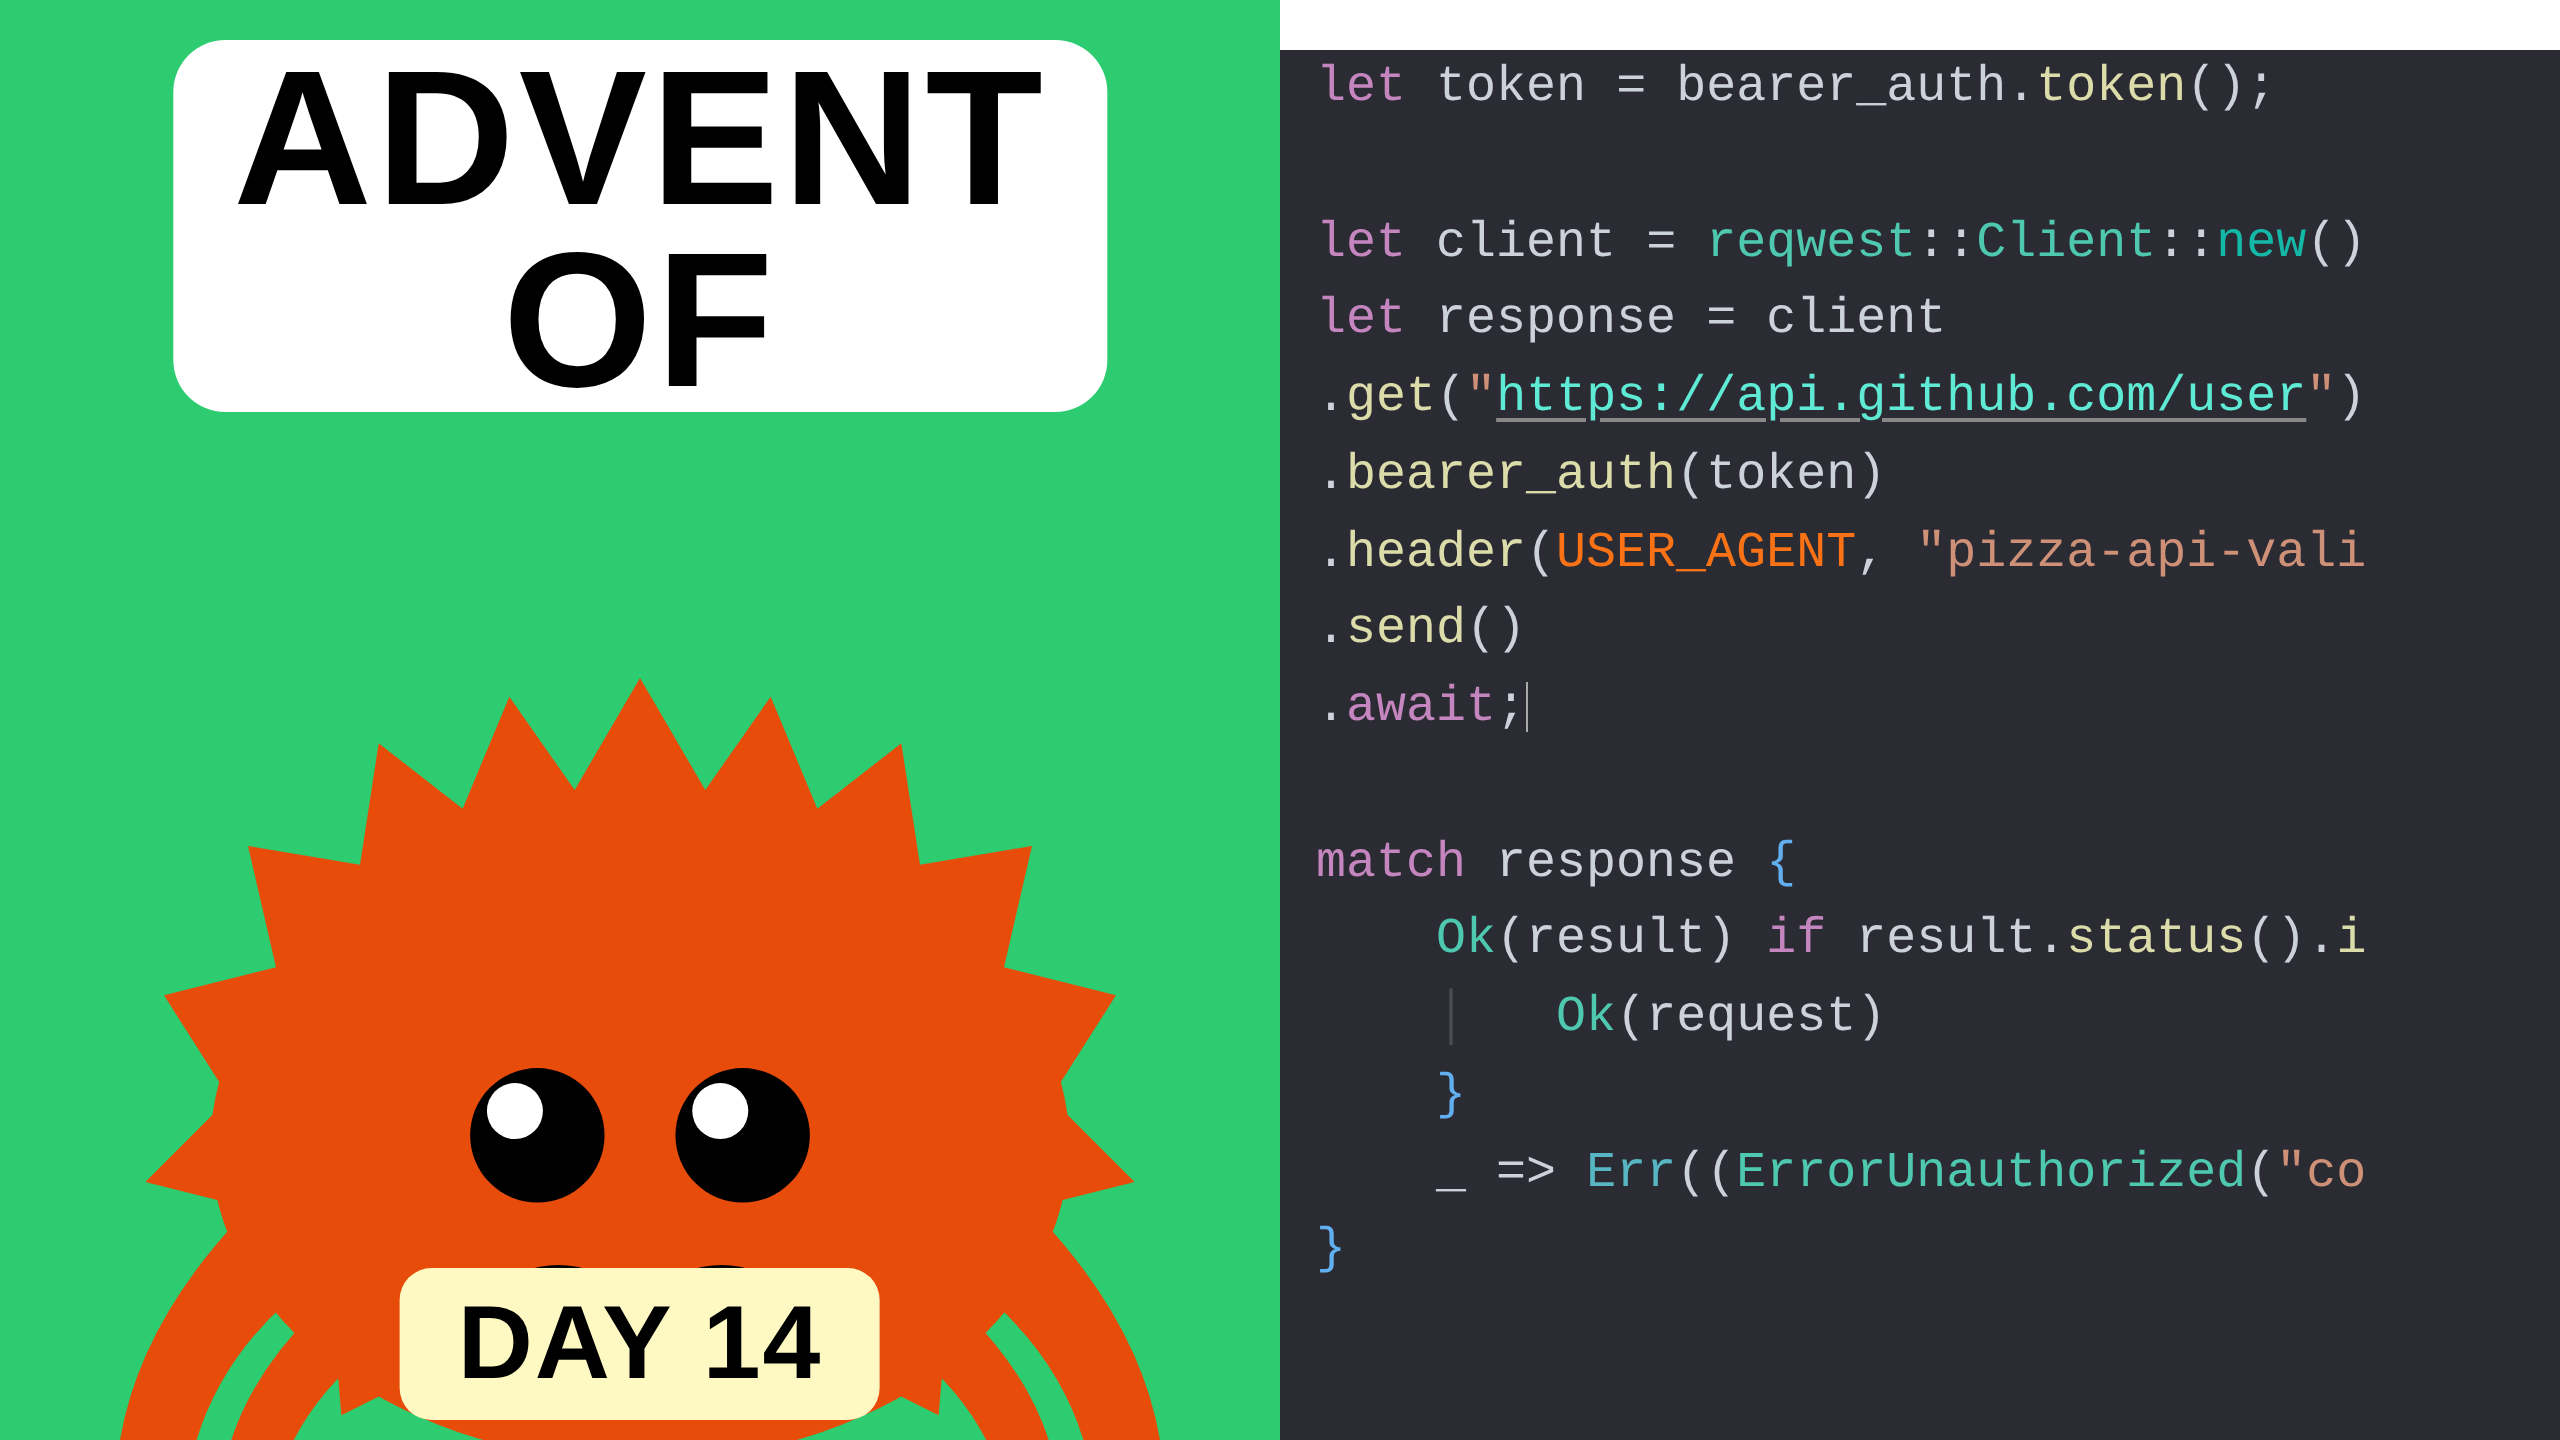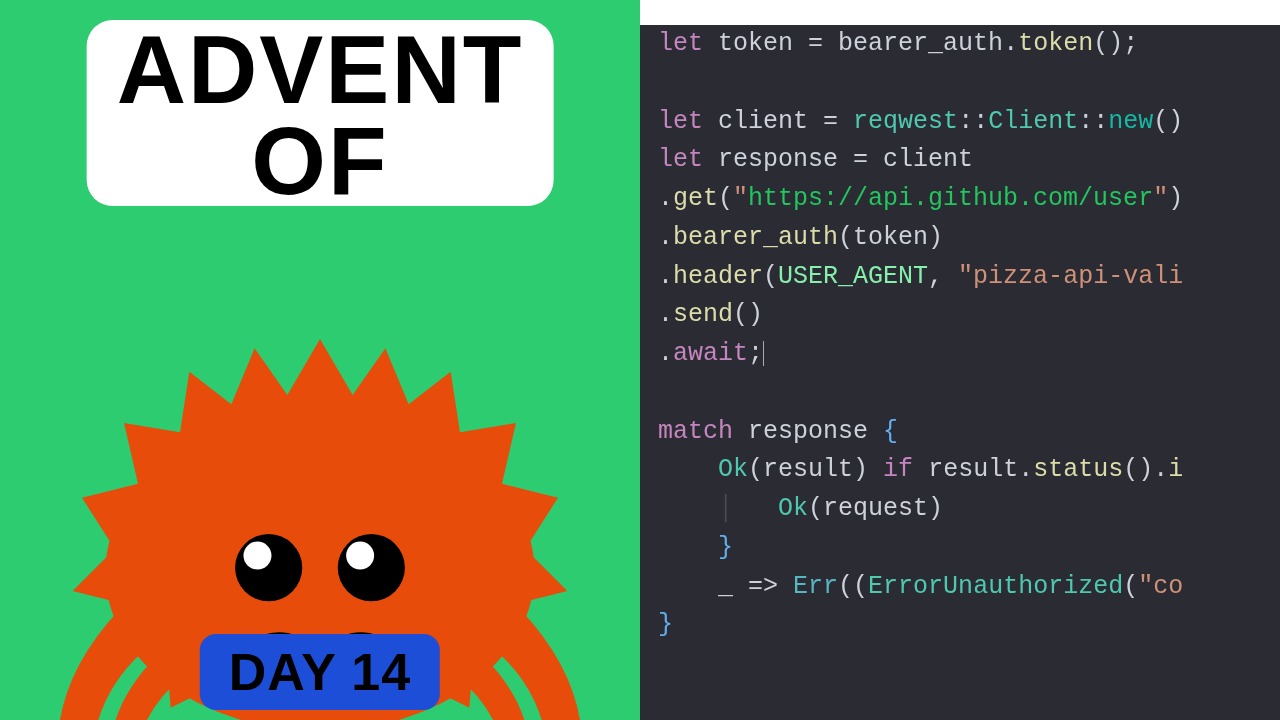--- a/index.html
+++ b/index.html
@@ -49,21 +49,21 @@
     bottom: -30px;
     transform: translateX(-50%);
     width: 560px;
     height: auto;
   }
   .day-card {
     position: absolute;
     bottom: 10px;
     left: 50%;
     transform: translateX(-50%);
-    background: #1d4ed8;
+    background: #fef9c3;
     border-radius: 16px;
     padding: 8px 29px;
   }
   .day-text {
     font-family: Impact, "Arial Black", sans-serif;
     font-weight: 700;
     font-size: 52px;
     letter-spacing: 1px;
     text-transform: uppercase;
     color: #000;
@@ -83,23 +83,23 @@
   }
   .kw { color: #c586c0; }   
   .var { color: #cdd2da; }
   .prop { color: #dcdcaa; }
   .fn { color: #14b8a6; }
   .type { color: #4ec9b0; }
   .op { color: #cdd2da; }
   .punc { color: #cdd2da; }
   .brace { color: #61afef; }
   .str { color: #ce9178; }
-  .link { color: #22c55e; text-decoration-color: #888; text-underline-offset: 4px; }
+  .link { color: #5eead4; text-decoration: underline; text-decoration-color: #888; text-underline-offset: 4px; }
   .enum { color: #4ec9b0; }
-  .const { color: #86efac; }
+  .const { color: #f97316; }
   .await { color: #c586c0; text-align: right; }
   .err { color: #56b6c2; margin-top: 36px; }
   .cursor { display:inline-block; border-left: 1px solid #aaa; height: 1em; vertical-align: middle; }
   .guide { color: #4a4a52; }
 </style>
 </head>
 <body>
 
 <div class="left">
   <div class="title-card">

